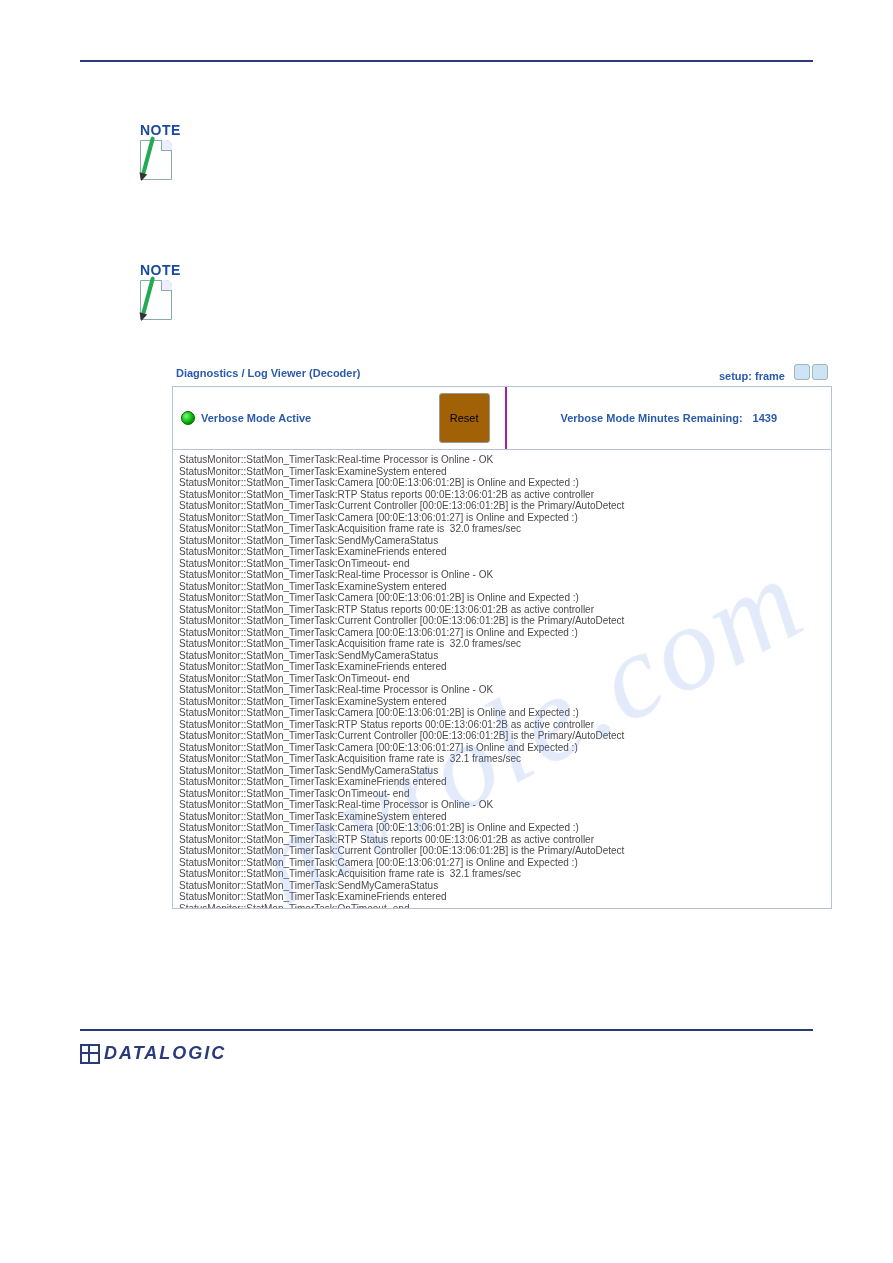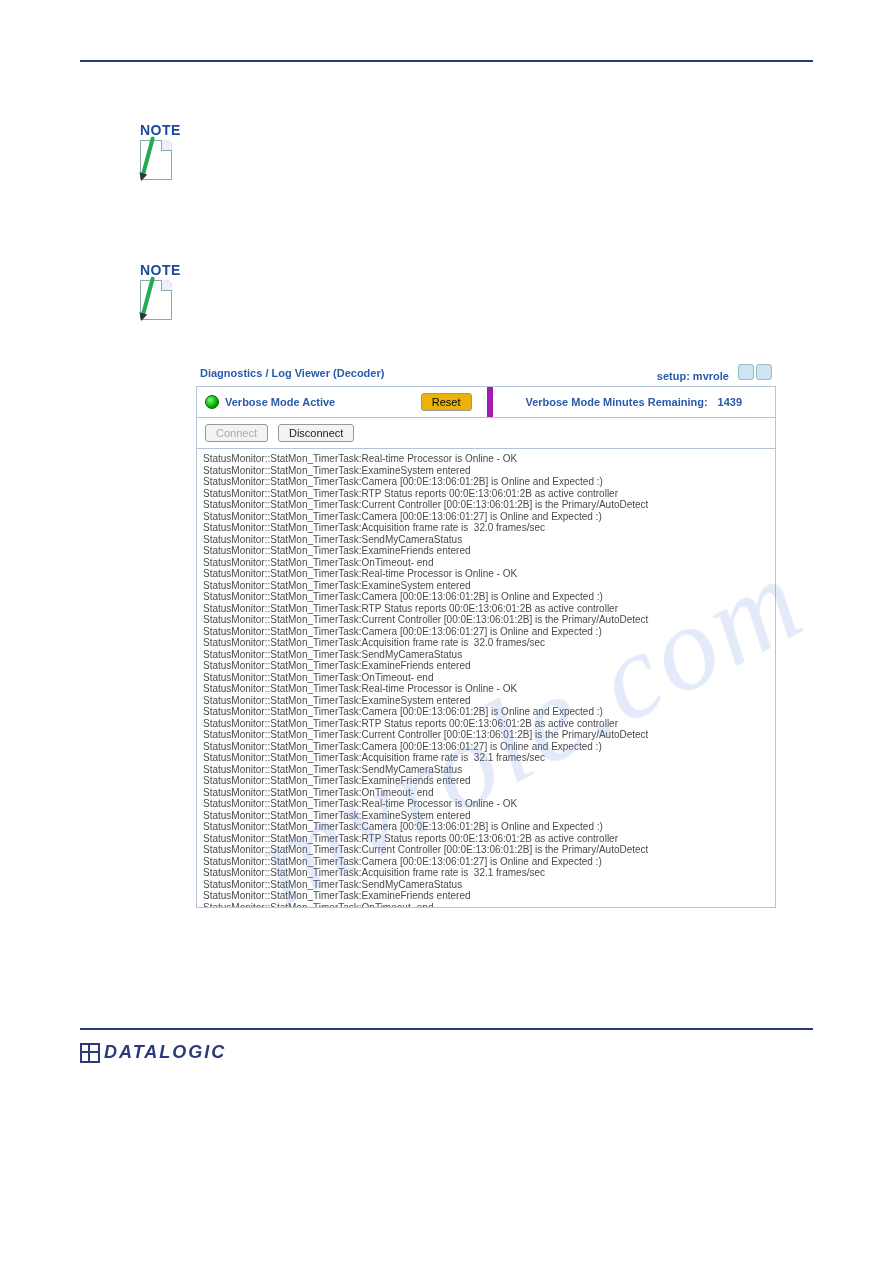--- a/index.html
+++ b/index.html
@@ -67,22 +67,22 @@
     content:'';
     position:absolute;
     left:-2px; bottom:-6px;
     border-left:4px solid transparent;
     border-right:4px solid transparent;
     border-top:8px solid #333;
   }
 
   
   .log-panel {
-    margin-left: 116px;
-    width: 580px;
+    margin-left: 92px;
+    width: 660px;
     border: none;
     font-size: 11px;
   }
   .log-head {
     display:flex;
     justify-content: space-between;
     align-items: center;
     color:#2a5aac;
     font-weight:bold;
     padding: 2px 4px;
@@ -102,34 +102,34 @@
     margin-top:2px;
     gap:7px;
   }
   .status-cell {
     flex:1;
     padding:6px 8px;
     display:flex;
     align-items:center;
     gap:6px;
   }
-  .status-cell + .status-cell { border-left:6px solid #a21caf; }
+  .status-cell + .status-cell { border-left:2px solid #a21caf; }
   .led {
     width:12px;height:12px;border-radius:50%;
     background: radial-gradient(circle at 35% 35%, #7f7, #0a0 60%, #060);
     border:1px solid #060;
     display:inline-block;
   }
   .status-text { color:#2a5aac; font-weight:bold; }
   .reset-btn {
     margin-left:auto;
-    background:#eab308;
+    background:#a16207;
     border:1px solid #999;
     border-radius:3px;
-    padding:2px 10px;
+    padding:18px 10px;
     font-size:11px;
     cursor:pointer;
   }
   .minutes-val { color:#2a5aac; font-weight:bold; margin-left:4px;}
 
   .btn-row {
     border:1px solid #b5c3d8;
     border-top:none;
     padding:6px 8px;
     display:flex; gap:10px;
@@ -225,44 +225,40 @@
   </div>
 
   <div class="panel-wrap">
     <div class="watermark">mvrole.com</div>
 
     <div class="log-panel">
       <div class="log-head">
         <span>Diagnostics / Log Viewer (Decoder)</span>
         <span>
           <span class="user-label">setup:</span>
-          <span class="user-val">mvrole</span>
+          <span class="user-val">frame</span>
           <span class="head-icons">
             <span></span>
             <span></span>
           </span>
         </span>
       </div>
 
       <div class="status-row">
         <div class="status-cell">
           <span class="led"></span>
           <span class="status-text">Verbose Mode Active</span>
           <button class="reset-btn">Reset</button>
         </div>
         <div class="status-cell" style="justify-content:center">
           <span class="status-text">Verbose Mode Minutes Remaining:</span>
           <span class="minutes-val">1439</span>
         </div>
       </div>
 
-      <div class="btn-row">
-        <button class="pill-btn" disabled="">Connect</button>
-        <button class="pill-btn">Disconnect</button>
-      </div>
 
       <div class="log-body" id="log-body">StatusMonitor::StatMon_TimerTask:Real-time Processor is Online - OK
 StatusMonitor::StatMon_TimerTask:ExamineSystem entered
 StatusMonitor::StatMon_TimerTask:Camera [00:0E:13:06:01:2B] is Online and Expected :)
 StatusMonitor::StatMon_TimerTask:RTP Status reports 00:0E:13:06:01:2B as active controller
 StatusMonitor::StatMon_TimerTask:Current Controller [00:0E:13:06:01:2B] is the Primary/AutoDetect
 StatusMonitor::StatMon_TimerTask:Camera [00:0E:13:06:01:27] is Online and Expected :)
 StatusMonitor::StatMon_TimerTask:Acquisition frame rate is  32.0 frames/sec
 StatusMonitor::StatMon_TimerTask:SendMyCameraStatus
 StatusMonitor::StatMon_TimerTask:ExamineFriends entered

